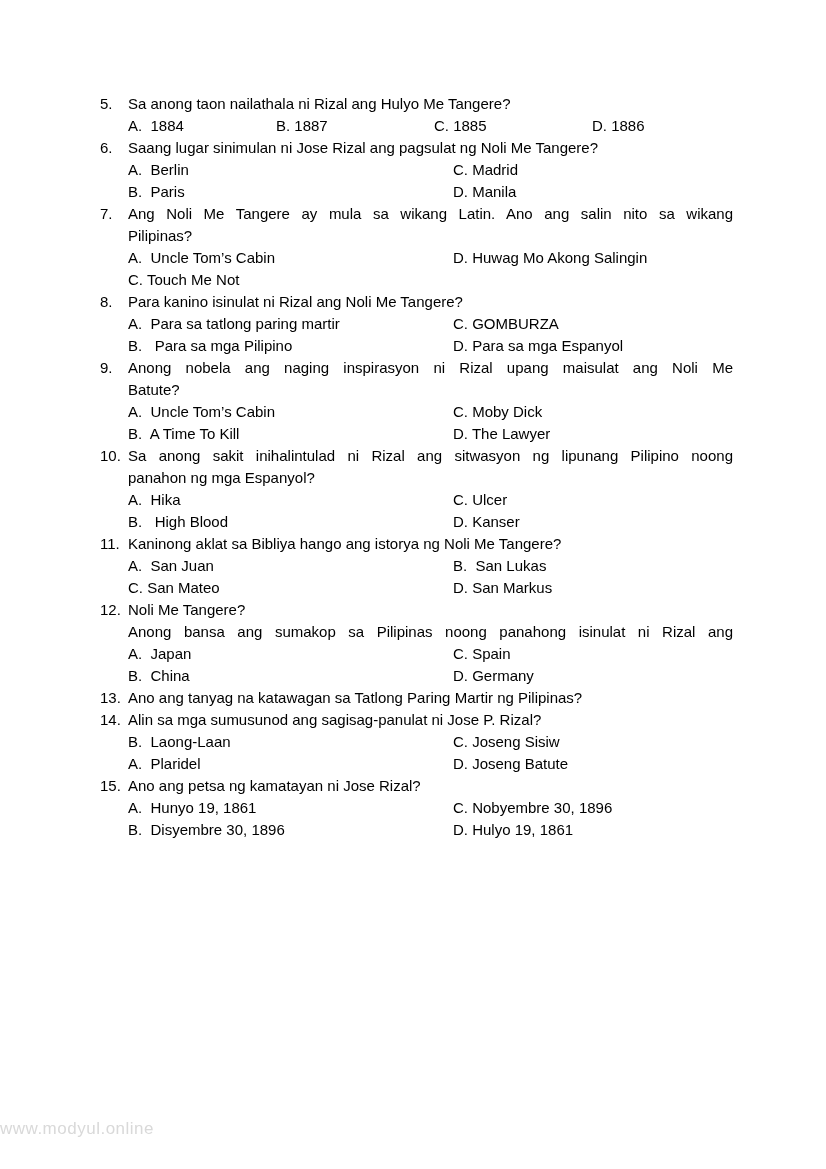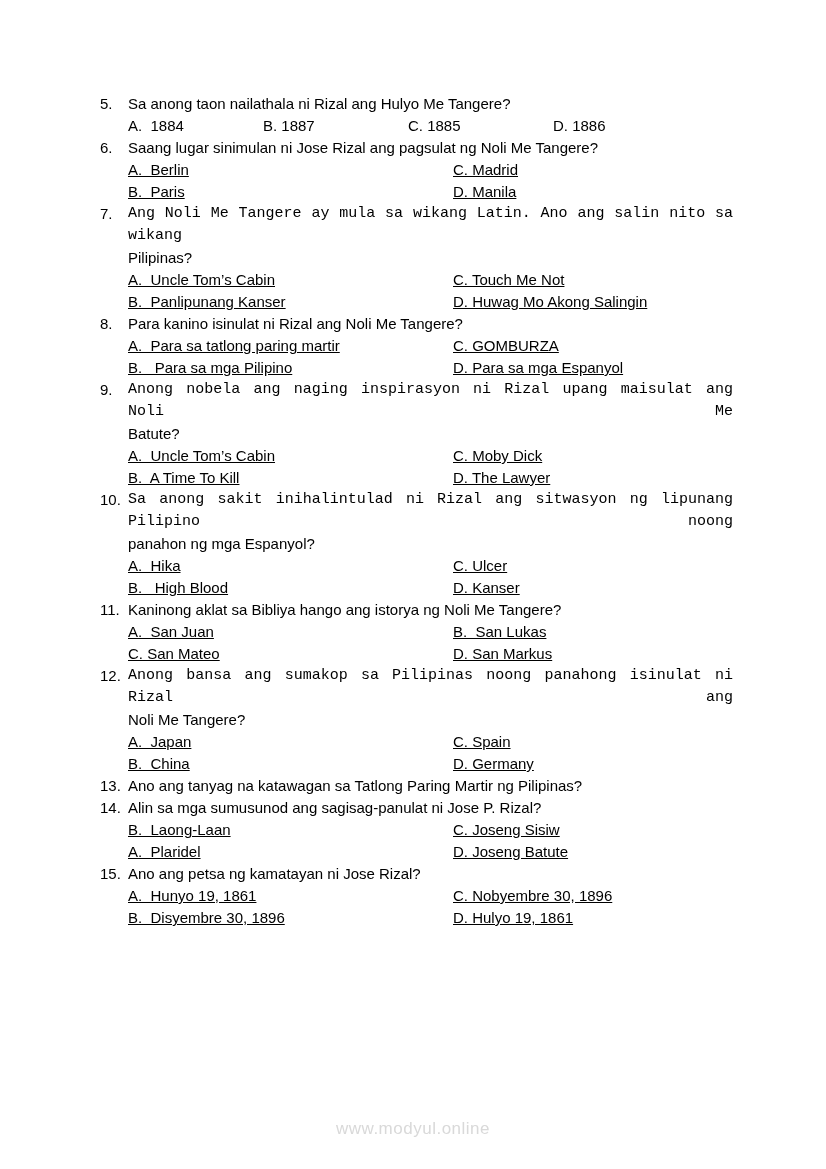--- a/index.html
+++ b/index.html
@@ -35,43 +35,42 @@
     flex: 1;
     min-width: 0;
   }
   .qline {
     white-space: normal;
   }
   
   .jline {
     text-align: justify;
     text-align-last: justify;
-    font-family: Liberation Mono, monospace;
   }
   .opts.grid2 {
     display: grid;
     grid-template-columns: 325px 1fr;
     grid-template-rows: repeat(2, 22px);
     grid-auto-flow: column;
-    text-decoration: underline;
   }
   .opts.row4 {
     display: grid;
     grid-template-columns: 135px 145px 145px 1fr;
     grid-template-rows: 22px;
+    gap: 13px;
   }
   .opt {
     white-space: pre; 
   }
   .watermark {
     position: absolute;
     left: 0;
     right: 0;
     top: 1118px;
-    text-align: center;
+    text-align: left;
     font-size: 17px;
     letter-spacing: 0.5px;
     color: #d9d9d9;
   }
 </style>
 </head>
 <body>
 
 <div class="content" id="quiz">
   <div class="q">
@@ -106,21 +105,20 @@
 
   <div class="q">
     <div class="qnum">7.</div>
     <div class="qbody">
       <div class="qtext">
           <div class="qline jline">Ang Noli Me Tangere ay mula sa wikang Latin. Ano ang salin nito sa wikang</div>
           <div class="qline">Pilipinas?</div>
         </div>
       <div class="opts grid2">
           <div class="opt">A.  Uncle Tom’s Cabin</div>
-          <div class="opt">B.  Panlipunang Kanser</div>
           <div class="opt">C. Touch Me Not</div>
           <div class="opt">D. Huwag Mo Akong Salingin</div>
         </div>
     </div>
   </div>
 
   <div class="q">
     <div class="qnum">8.</div>
     <div class="qbody">
       <div class="qtext">
@@ -179,22 +177,22 @@
           <div class="opt">B.  San Lukas</div>
           <div class="opt">D. San Markus</div>
         </div>
     </div>
   </div>
 
   <div class="q">
     <div class="qnum">12.</div>
     <div class="qbody">
       <div class="qtext">
+          <div class="qline">Noli Me Tangere?</div>
           <div class="qline jline">Anong bansa ang sumakop sa Pilipinas noong panahong isinulat ni Rizal ang</div>
-          <div class="qline">Noli Me Tangere?</div>
         </div>
       <div class="opts grid2">
           <div class="opt">A.  Japan</div>
           <div class="opt">B.  China</div>
           <div class="opt">C. Spain</div>
           <div class="opt">D. Germany</div>
         </div>
     </div>
   </div>
 

